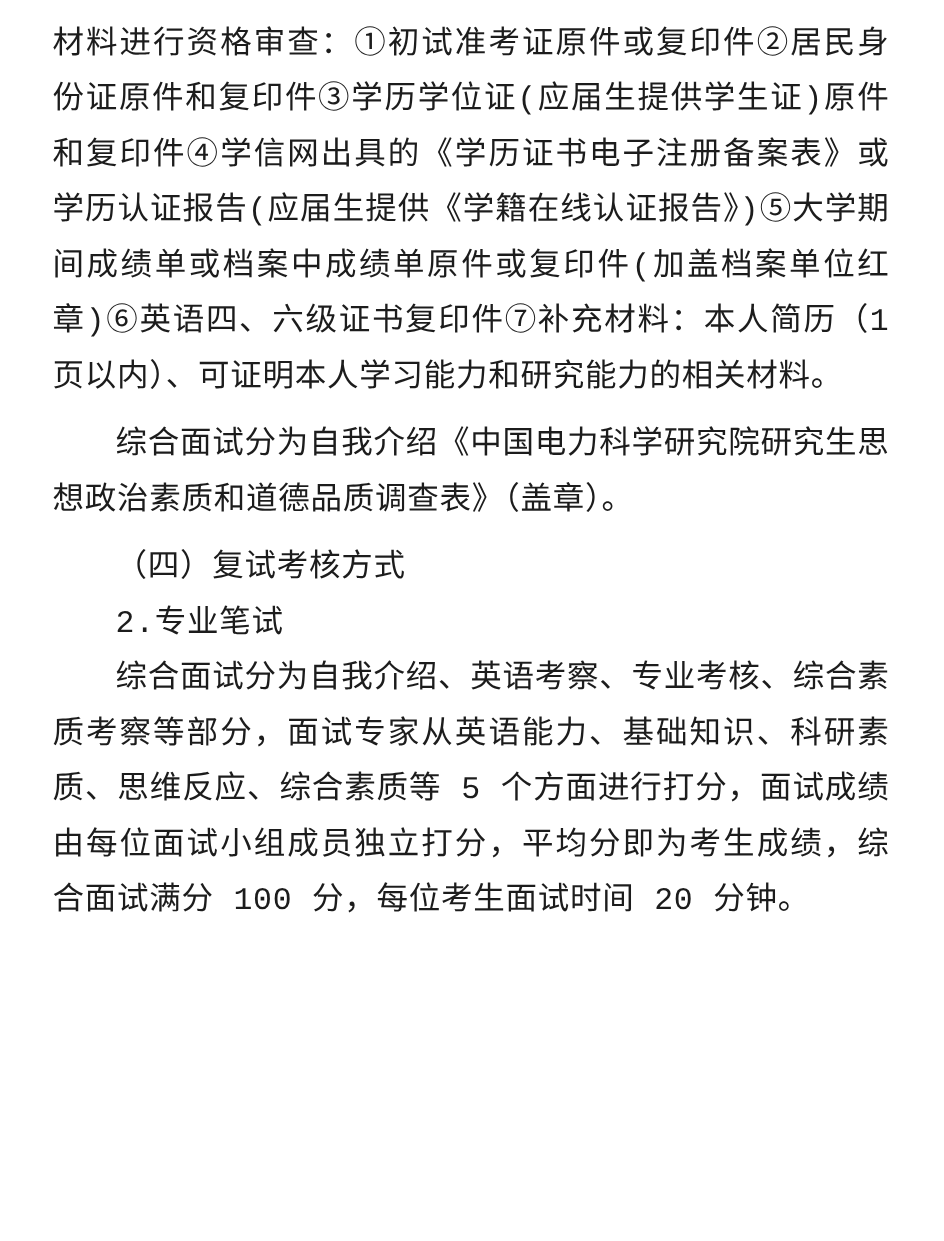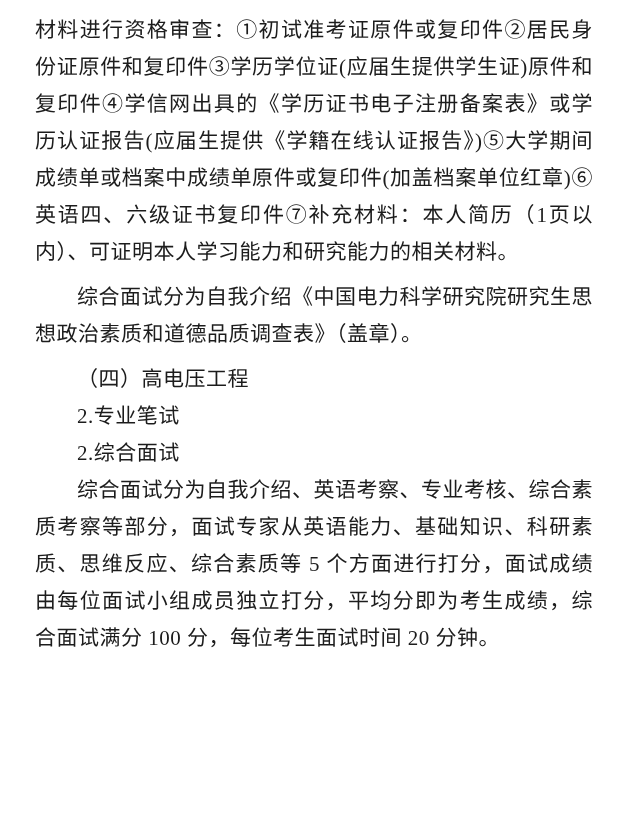--- a/index.html
+++ b/index.html
@@ -7,21 +7,21 @@
     padding: 0;
     background: #ffffff;
   }
   .doc-page {
     width: 629px;
     height: 827px;
     box-sizing: border-box;
     background: #ffffff;
     padding: 12px 36px 0 35px;
     overflow: hidden;
-    font-family: Liberation Serif, serif;
+    font-family: Liberation Mono, monospace;
     font-size: 21px;
     line-height: 37px;
     color: #1c1c1c;
     text-align: justify;
   }
   .doc-page p {
     margin: 0;
     letter-spacing: 0.5px;
   }
   .doc-page p.indent {
@@ -32,22 +32,21 @@
   }
 </style>
 </head>
 <body>
 
 <div class="doc-page">
   <p>材料进行资格审查：①初试准考证原件或复印件②居民身份证原件和复印件③学历学位证(应届生提供学生证)原件和复印件④学信网出具的《学历证书电子注册备案表》或学历认证报告(应届生提供《学籍在线认证报告》)⑤大学期间成绩单或档案中成绩单原件或复印件(加盖档案单位红章)⑥英语四、六级证书复印件⑦补充材料：本人简历（1页以内）、可证明本人学习能力和研究能力的相关材料。</p>
 
   <p class="indent space-before">综合面试分为自我介绍《中国电力科学研究院研究生思想政治素质和道德品质调查表》（盖章）。</p>
 
-  <p class="indent space-before">（四）高电压工程</p>
+  <p class="indent space-before">（四）复试考核方式</p>
 
   <p class="indent">2.专业笔试</p>
 
 
-  <p class="indent">2.综合面试</p>
 
   <p class="indent">综合面试分为自我介绍、英语考察、专业考核、综合素质考察等部分，面试专家从英语能力、基础知识、科研素质、思维反应、综合素质等 5 个方面进行打分，面试成绩由每位面试小组成员独立打分，平均分即为考生成绩，综合面试满分 100 分，每位考生面试时间 20 分钟。</p>
 
 </div>
 
 </body></html>

